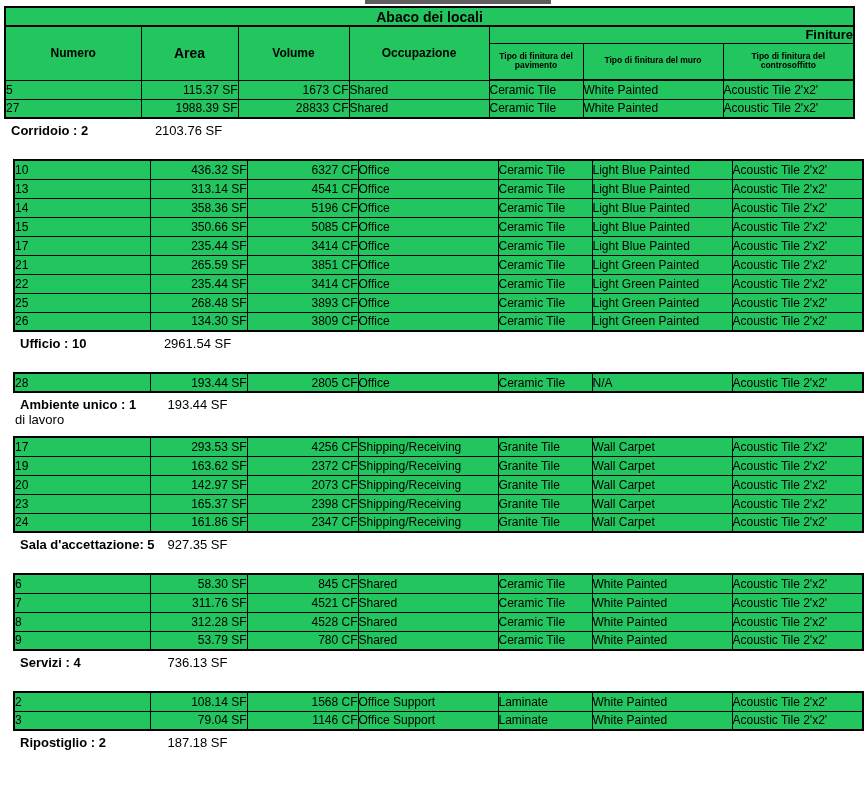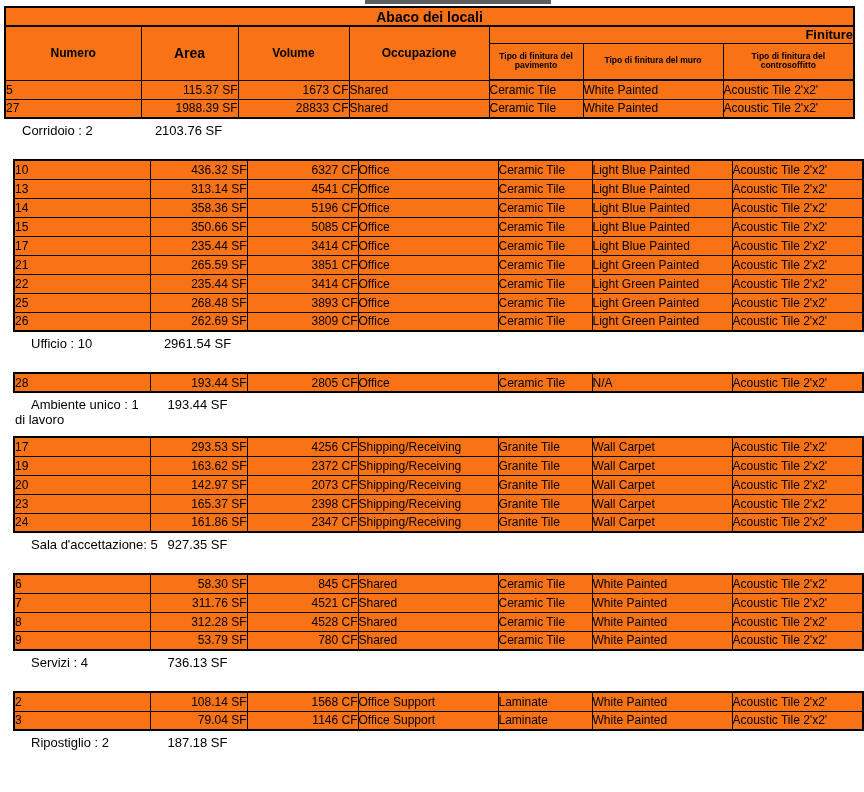--- a/index.html
+++ b/index.html
@@ -10,21 +10,21 @@
     font-family: "Liberation Sans", sans-serif;
     color: #000;
   }
   .sheet { position: relative; width: 864px; height: 792px; padding: 6px 0 0 4px; box-sizing: border-box; }
   .top-bar-artifact {
     position: absolute; left: 365px; top: 0; width: 186px; height: 4px;
     background: #5e5e5e;
   }
   table.sched {
     border-collapse: collapse; table-layout: fixed;
-    width: 849px; border: 2px solid #000; background: #f97316;
+    width: 849px; border: 2px solid #000; background: #22c55e;
   }
   table.sched col.c1 { width: 136px; }
   table.sched col.c2 { width: 97px; }
   table.sched col.c3 { width: 111px; }
   table.sched col.c4 { width: 140px; }
   table.sched col.c5 { width: 94px; }
   table.sched col.c6 { width: 140px; }
   table.sched col.c7 { width: 131px; }
   table.sched th, table.sched td {
     border: 1px solid #000; overflow: hidden; white-space: nowrap;
@@ -44,21 +44,21 @@
     height: 24px; border-bottom: 2px solid #000;
     font-size: 8.5px; font-weight: bold; line-height: 1.15;
     text-align: center; vertical-align: middle;
     white-space: normal; padding: 8px 4px;
   }
   tbody td { height: 19px; font-size: 12px; vertical-align: middle; }
   td.a-left { text-align: left; padding-left: 3px; }
   td.a-center { text-align: right; }
   .grp-footer { position: relative; margin-top: 4px; height: 16px; font-size: 13px; }
   .grp-footer.two-line { height: 31px; }
-  .grp-footer .grp-label { position: absolute; left: 18px; top: 0; }
+  .grp-footer .grp-label { position: absolute; left: 7px; top: 0; font-weight: bold; }
   .grp-footer .grp-label2 { position: absolute; left: 2px; top: 15px; }
   .grp-footer .grp-total { position: absolute; left: 136px; top: 0; width: 97px; text-align: center; }
   #groups .group-block { margin-top: 20px; margin-left: 9px; }
   #groups .group-block:nth-child(3) { margin-top: 8px; }
 </style>
 </head>
 <body>
 
 <div class="sheet">
   <div class="top-bar-artifact"></div>
@@ -198,21 +198,21 @@
               <td class="a-left">25</td>
               <td class="a-center">268.48 SF</td>
               <td class="a-center">3893 CF</td>
               <td class="a-left">Office</td>
               <td class="a-left">Ceramic Tile</td>
               <td class="a-left">Light Green Painted</td>
               <td class="a-left">Acoustic Tile 2'x2'</td>
             </tr>
             <tr>
               <td class="a-left">26</td>
-              <td class="a-center">262.69 SF</td>
+              <td class="a-center">134.30 SF</td>
               <td class="a-center">3809 CF</td>
               <td class="a-left">Office</td>
               <td class="a-left">Ceramic Tile</td>
               <td class="a-left">Light Green Painted</td>
               <td class="a-left">Acoustic Tile 2'x2'</td>
             </tr>
           </tbody>
         </table>
         <div class="grp-footer">
           <span class="grp-label">Ufficio : 10</span>

